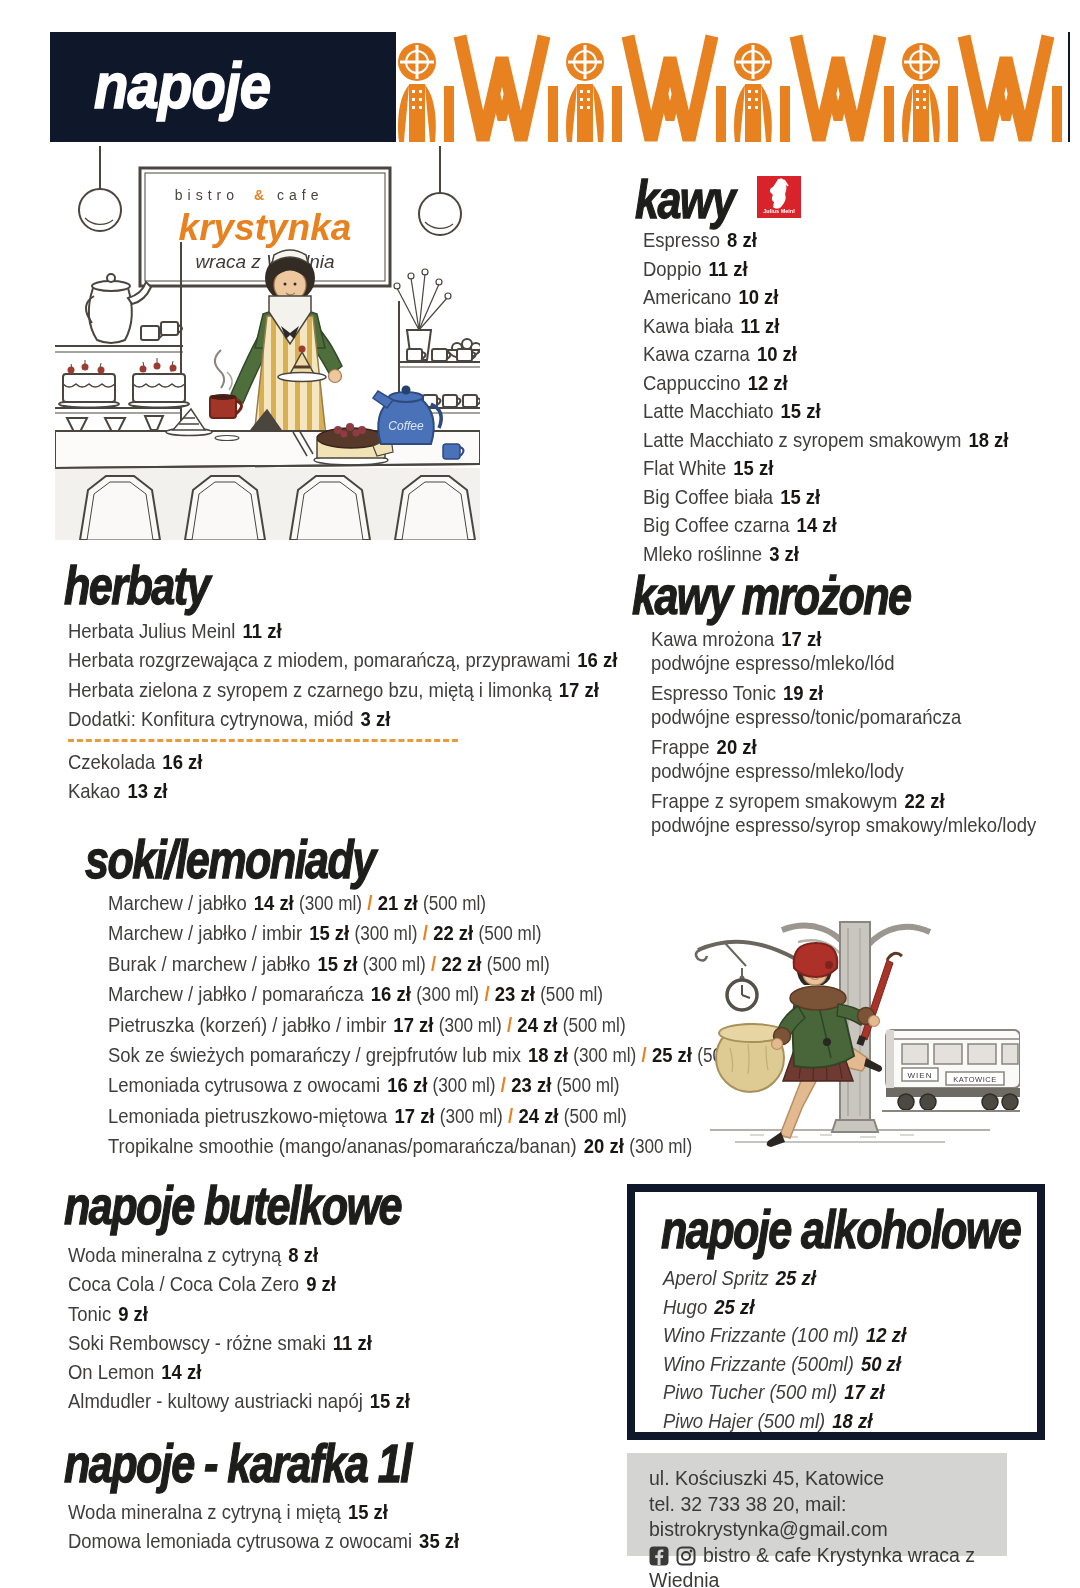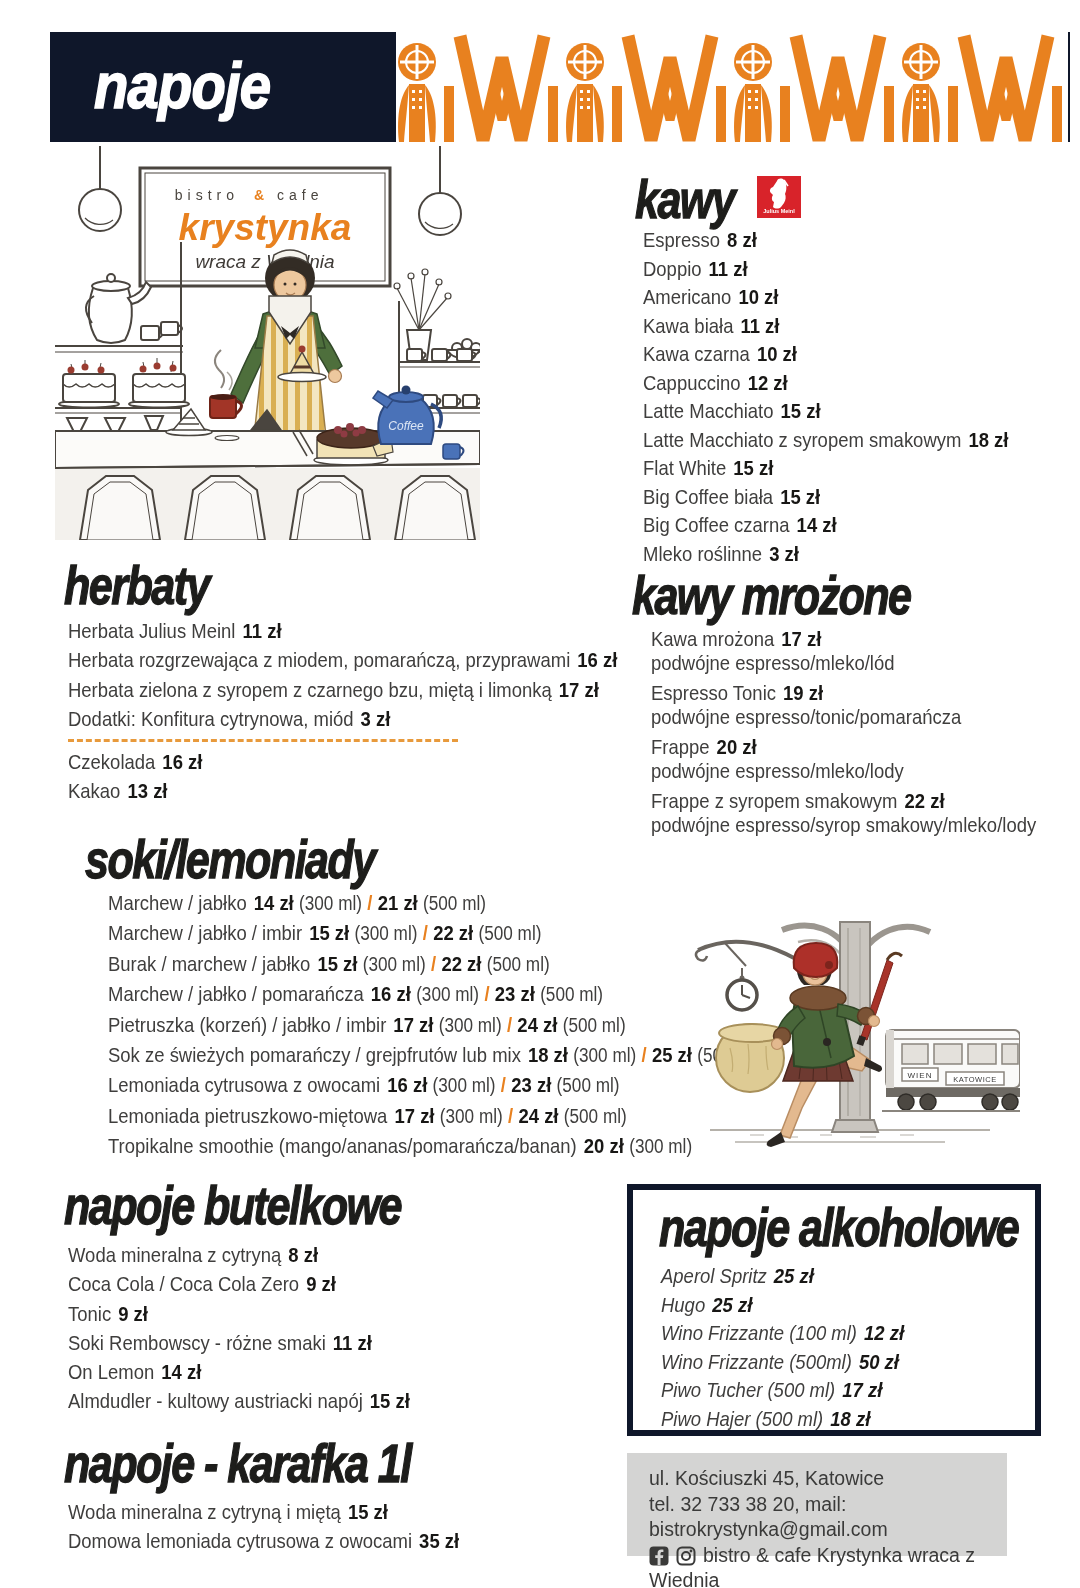--- a/index.html
+++ b/index.html
@@ -21,21 +21,21 @@
   .vol{margin-left:6px;font-size:19.5px;color:#3f3e3d;}
   .sep{font-weight:700;color:#e8811f;margin-left:6px;}
   .p2{font-weight:700;color:#181715;margin-left:6px;}
   .kawy-list{line-height:28.5px;}
   .std-list{line-height:29.3px;}
   .soki-list{line-height:29.4px;margin-left:40px;}
   .alko-list{line-height:28.5px;}
   .m-item{margin-bottom:7px;line-height:23.5px;}
   .hseparator{width:390px;border-top:3px dashed #e89a3c;margin:6px 0 5px 0;}
   
-  .alko-box{left:627px;top:1184px;width:402px;height:240px;border:6px solid #0f172a;background:#fff;}
+  .alko-box{left:627px;top:1184px;width:402px;height:240px;border:8px solid #0f172a;background:#fff;}
   
   .footer{left:627px;top:1453px;width:380px;height:103px;background:#d4d4d3;}
   .footer-inner{padding:13px 0 0 22px;font-size:19.5px;line-height:25.5px;color:#3a3a39;}
   .soc-icon{vertical-align:-4px;margin-right:7px;}
   svg{display:block;}
   svg.inline{display:inline;}
   text{font-family:"Liberation Sans","DejaVu Sans",sans-serif;}
 </style>
 </head>
 <body>

